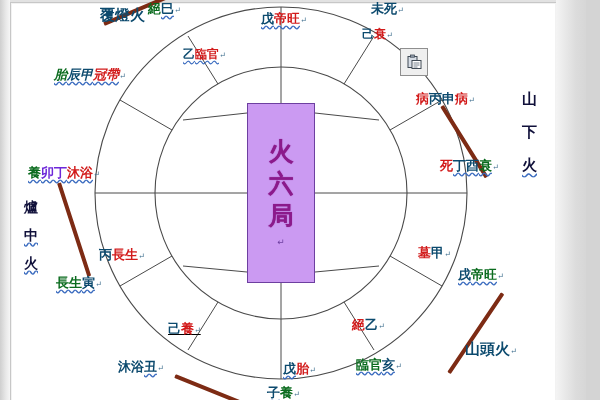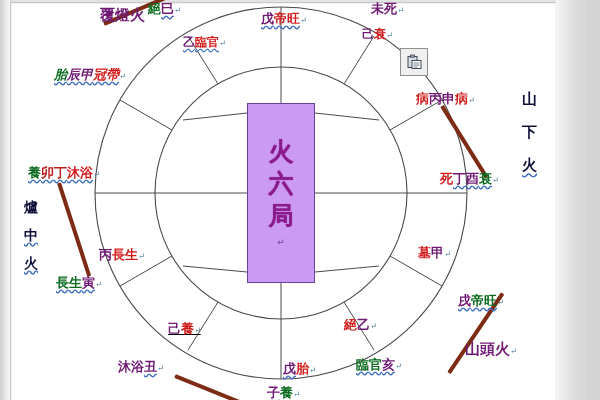--- a/index.html
+++ b/index.html
@@ -61,22 +61,22 @@
   }
 
   
   .lab{
     position:absolute;
     white-space:nowrap;
     font-family:"DejaVu Serif","Liberation Serif",serif;
     font-weight:bold;
     line-height:1;
   }
-  .lab .blk{color:#701a75;margin-top:44px;}
-  .lab .blu{color:#b91c1c;}
+  .lab .blk{color:#0c4a6e;margin-top:44px;}
+  .lab .blu{color:#6d28d9;}
   .lab .red{color:#d21b1b;}
   .lab .grn{color:#0a6b1e;}
   .lab .pil{color:#3a6b8c;font-weight:normal;font-size:8px;}
   .u{
     text-decoration:underline;
     text-decoration-style:wavy;
     text-decoration-color:#3a6bbf;
     text-underline-offset:2px;
   }
   .s13{font-size:13px;}
@@ -186,53 +186,53 @@
   <div class="vlab s14" style="left:24px;top:200px;gap:14px;">
     <span>爐</span>
     <span class="u">中</span>
     <span class="u">火</span>
   </div>
 
   <div class="lab s13" style="left:148px;top:2px;">
     <span class="grn">絕</span><span class="blk u">巳</span><span class="pil">↵</span>
   </div>
 
-  <div class="lab s12" style="left:183px;top:36px;">
+  <div class="lab s12" style="left:183px;top:48px;">
     <span class="blk u">乙</span><span class="red u">臨官</span><span class="pil">↵</span>
   </div>
 
   <div class="lab s13" style="left:261px;top:12px;">
     <span class="blk u">戊</span><span class="red u">帝旺</span><span class="pil">↵</span>
   </div>
 
   <div class="lab s13" style="left:371px;top:2px;">
     <span class="blk">未</span><span class="blk">死</span><span class="pil">↵</span>
   </div>
 
   <div class="lab s12" style="left:362px;top:28px;">
     <span class="blk">己</span><span class="red">衰</span><span class="pil">↵</span>
   </div>
 
   <div class="lab s13" style="left:416px;top:92px;">
     <span class="red">病</span><span class="blk">丙申</span><span class="red">病</span><span class="pil">↵</span>
   </div>
 
-  <div class="lab s13" style="left:440px;top:172px;">
+  <div class="lab s13" style="left:440px;top:159px;">
     <span class="red">死</span><span class="blk u">丁酉</span><span class="grn u">衰</span><span class="pil">↵</span>
   </div>
 
   <div class="lab s13" style="left:418px;top:246px;">
     <span class="red">墓</span><span class="blk">甲</span><span class="pil">↵</span>
   </div>
 
-  <div class="lab s13" style="left:458px;top:294px;">
+  <div class="lab s13" style="left:458px;top:268px;">
     <span class="blk u">戌</span><span class="grn u">帝旺</span><span class="pil">↵</span>
   </div>
 
-  <div class="lab s13" style="left:344px;top:318px;">
+  <div class="lab s13" style="left:352px;top:318px;">
     <span class="red">絕</span><span class="blk">乙</span><span class="pil">↵</span>
   </div>
 
   <div class="lab s13" style="left:356px;top:358px;">
     <span class="grn u">臨官</span><span class="blk u">亥</span><span class="pil">↵</span>
   </div>
 
   <div class="lab s13" style="left:283px;top:362px;">
     <span class="blk u">戊</span><span class="red">胎</span><span class="pil">↵</span>
   </div>

